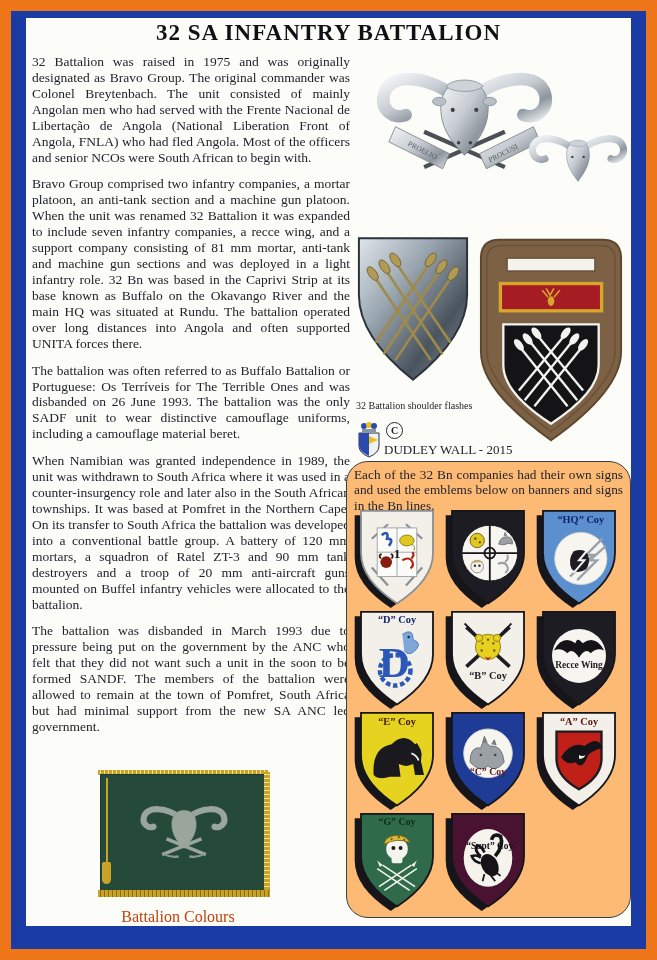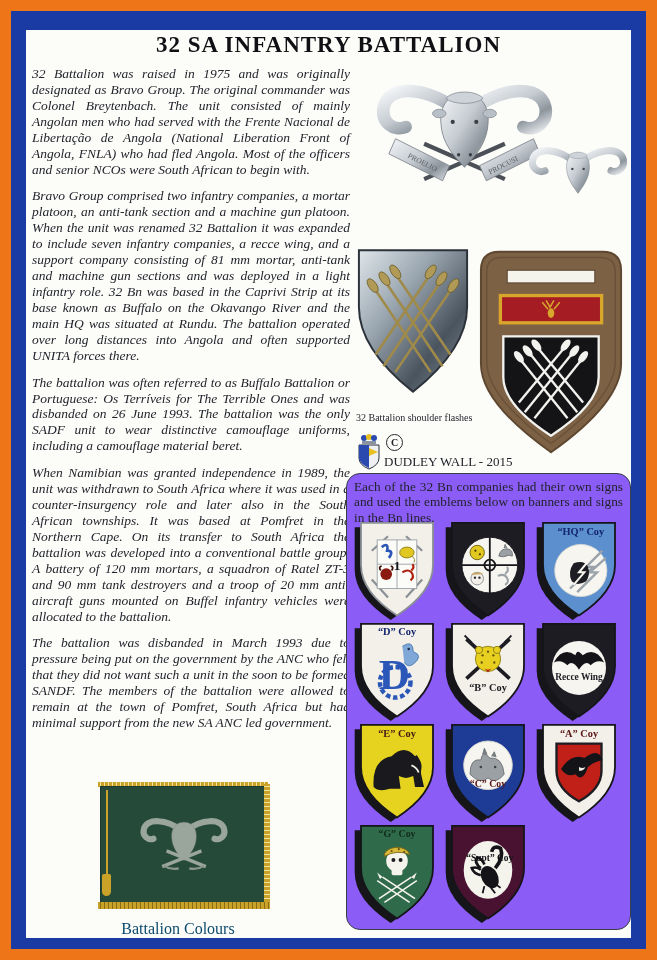--- a/index.html
+++ b/index.html
@@ -1,53 +1,53 @@
 <!DOCTYPE html>
 <html><head>
 <meta charset="utf-8">
 <style>
   html,body{margin:0;padding:0;}
   body{width:657px;height:960px;position:relative;font-family:"Liberation Serif",serif;background:#ee7619;}
   .frame-outer{position:absolute;inset:0;background:#ee7619;}
   .frame-inner{position:absolute;inset:11px;background:#1a3aa4;}
-  .page{position:absolute;left:26px;top:30px;width:605px;height:908px;background:#fcfcf9;color:#22242c;overflow:hidden;}
+  .page{position:absolute;left:26px;top:18px;width:605px;height:908px;background:#fcfcf9;color:#22242c;overflow:hidden;}
   .page-title{position:absolute;left:0;top:2px;width:100%;text-align:center;font-size:23px;font-weight:bold;letter-spacing:1px;color:#101015;margin:0;}
   
   .article{position:absolute;left:6px;top:36px;width:318px;}
-  .article p{margin:0 0 11px 0;font-size:13.5px;line-height:1.18;text-align:justify;font-style:italic;}
+  .article p{margin:0 0 11px 0;font-size:13.5px;line-height:1.18;text-align:justify;}
   
   .caption{font-size:14px;color:#26282e;text-align:center;line-height:1.22;}
   .badges-photo{position:absolute;left:330px;top:34px;width:272px;height:136px;}
   .badge-large{position:absolute;left:16px;top:0;}
   .badge-small{position:absolute;left:170px;top:70px;}
   .badges-caption{position:absolute;left:330px;top:172px;width:272px;}
   .flash-silver{position:absolute;left:328px;top:216px;}
   .flash-brown{position:absolute;left:452px;top:218px;}
   .flashes-caption{position:absolute;left:330px;top:382px;width:220px;text-align:left;font-size:10px;}
   .copyright-row{position:absolute;left:330px;top:402px;width:240px;height:44px;}
   .crest{position:absolute;left:0;top:2px;}
   .copyright-c{position:absolute;left:30px;top:2px;width:15px;height:15px;border:1.4px solid #26282e;border-radius:50%;
     font-size:10px;font-weight:bold;text-align:center;line-height:15px;}
   .copyright-text{position:absolute;left:28px;top:22px;font-size:13px;font-weight:normal;white-space:nowrap;}
   
-  .companies-box{position:absolute;left:320px;top:443px;width:283px;height:455px;border:1.6px solid #3a3f46;border-radius:14px;background:#8b5cf6;}
+  .companies-box{position:absolute;left:320px;top:443px;width:283px;height:455px;border:1.6px solid #3a3f46;border-radius:22px;background:#fdba74;}
   .companies-intro{margin:5px 7px 2px 7px;font-size:13.3px;line-height:1.16;text-align:justify;}
   .companies-grid{position:absolute;left:4px;top:46px;width:274px;display:grid;grid-template-columns:repeat(3,1fr);row-gap:0px;justify-items:center;}
   .shield-cell{width:90px;height:101px;position:relative;}
   
   .flag-wrap{position:absolute;left:62px;top:752px;width:186px;height:132px;}
   .flag{position:absolute;left:12px;top:4px;width:166px;height:118px;background:#254a3a;
         box-shadow:0 0 0 1px #1c3a2d inset;}
   .fringe-top{position:absolute;left:10px;top:0;width:170px;height:5px;background:repeating-linear-gradient(90deg,#c9a227 0 2px,#f2e2a0 2px 3px,#c9a227 3px 4px);}
   .fringe-bottom{position:absolute;left:10px;top:120px;width:172px;height:7px;background:repeating-linear-gradient(90deg,#c9a227 0 2px,#8a6d14 2px 3px,#c9a227 3px 4px);}
   .fringe-right{position:absolute;left:176px;top:2px;width:6px;height:122px;background:repeating-linear-gradient(180deg,#c9a227 0 2px,#f2e2a0 2px 3px,#c9a227 3px 4px);}
   .flag-cord{position:absolute;left:18px;top:8px;width:2px;height:86px;background:#c9a227;}
   .flag-tassel{position:absolute;left:14px;top:92px;width:9px;height:22px;background:#c9a227;border-radius:2px 2px 5px 5px;}
   .flag-emblem{position:absolute;left:48px;top:26px;}
-  .flag-caption{position:absolute;left:12px;top:890px;width:280px;text-align:center;font-size:16px;color:#0c4a6e;}
+  .flag-caption{position:absolute;left:12px;top:890px;width:280px;text-align:center;font-size:16px;color:#c2410c;}
   svg text{font-family:"Liberation Serif",serif;}
 </style>
 </head>
 <body>
 
 <svg width="0" height="0" style="position:absolute" aria-hidden="true">
   <defs>
     <path id="shp" d="M10,3 H90 V50 Q90,80 50,106 Q10,80 10,50 Z"></path>
     <linearGradient id="gsil" x1="0" y1="0" x2="1" y2="1">
       <stop offset="0" stop-color="#f4f6f8"></stop>

